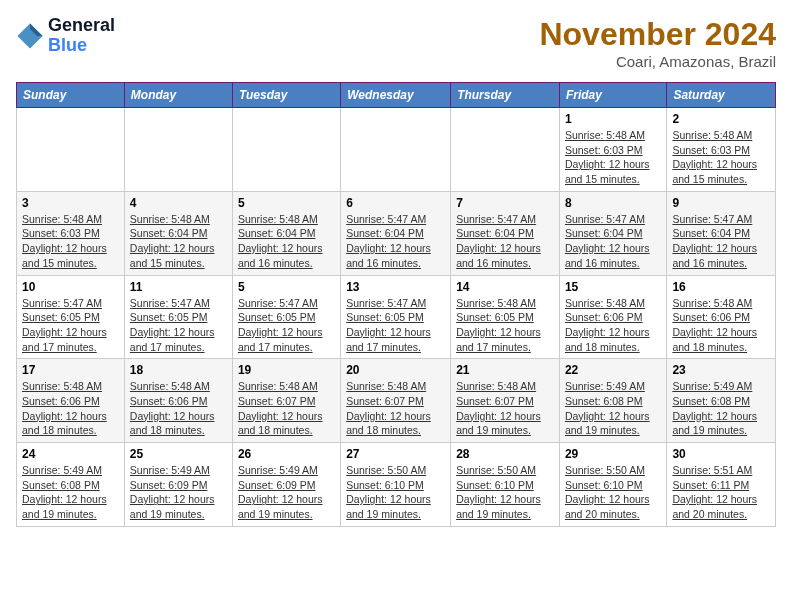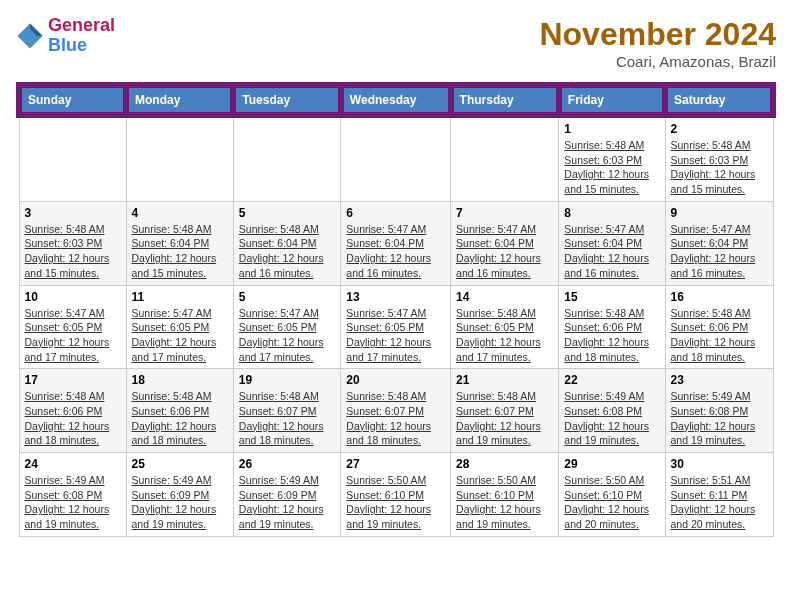--- a/index.html
+++ b/index.html
@@ -21,21 +21,21 @@
       align-items: center;
       gap: 4px;
     }
     .logo-text {
       font-size: 18px;
       font-weight: bold;
       color: #333;
       line-height: 1.1;
     }
     .logo-text span {
-      color: #be185d;
+      color: #0f172a;
     }
     .logo-icon {
       width: 28px;
       height: 28px;
     }
     .title-block {
       text-align: right;
     }
     .month-title {
       font-size: 32px;
@@ -51,21 +51,22 @@
       border-collapse: collapse;
       font-size: 11px;
     }
     .calendar th {
       background-color: #4a7fc1;
       color: #fff;
       text-align: left;
       padding: 5px 6px;
       font-size: 12px;
       font-weight: bold;
-      border: 6px solid #701a75;
+      border: 1px solid #701a75;
+      font-style: italic;
     }
     .calendar td {
       border: 1px solid #ccc;
       vertical-align: top;
       padding: 4px 5px;
       width: 113px;
       min-height: 70px;
       background: #fff;
     }
     .calendar tr:nth-child(even) td {

